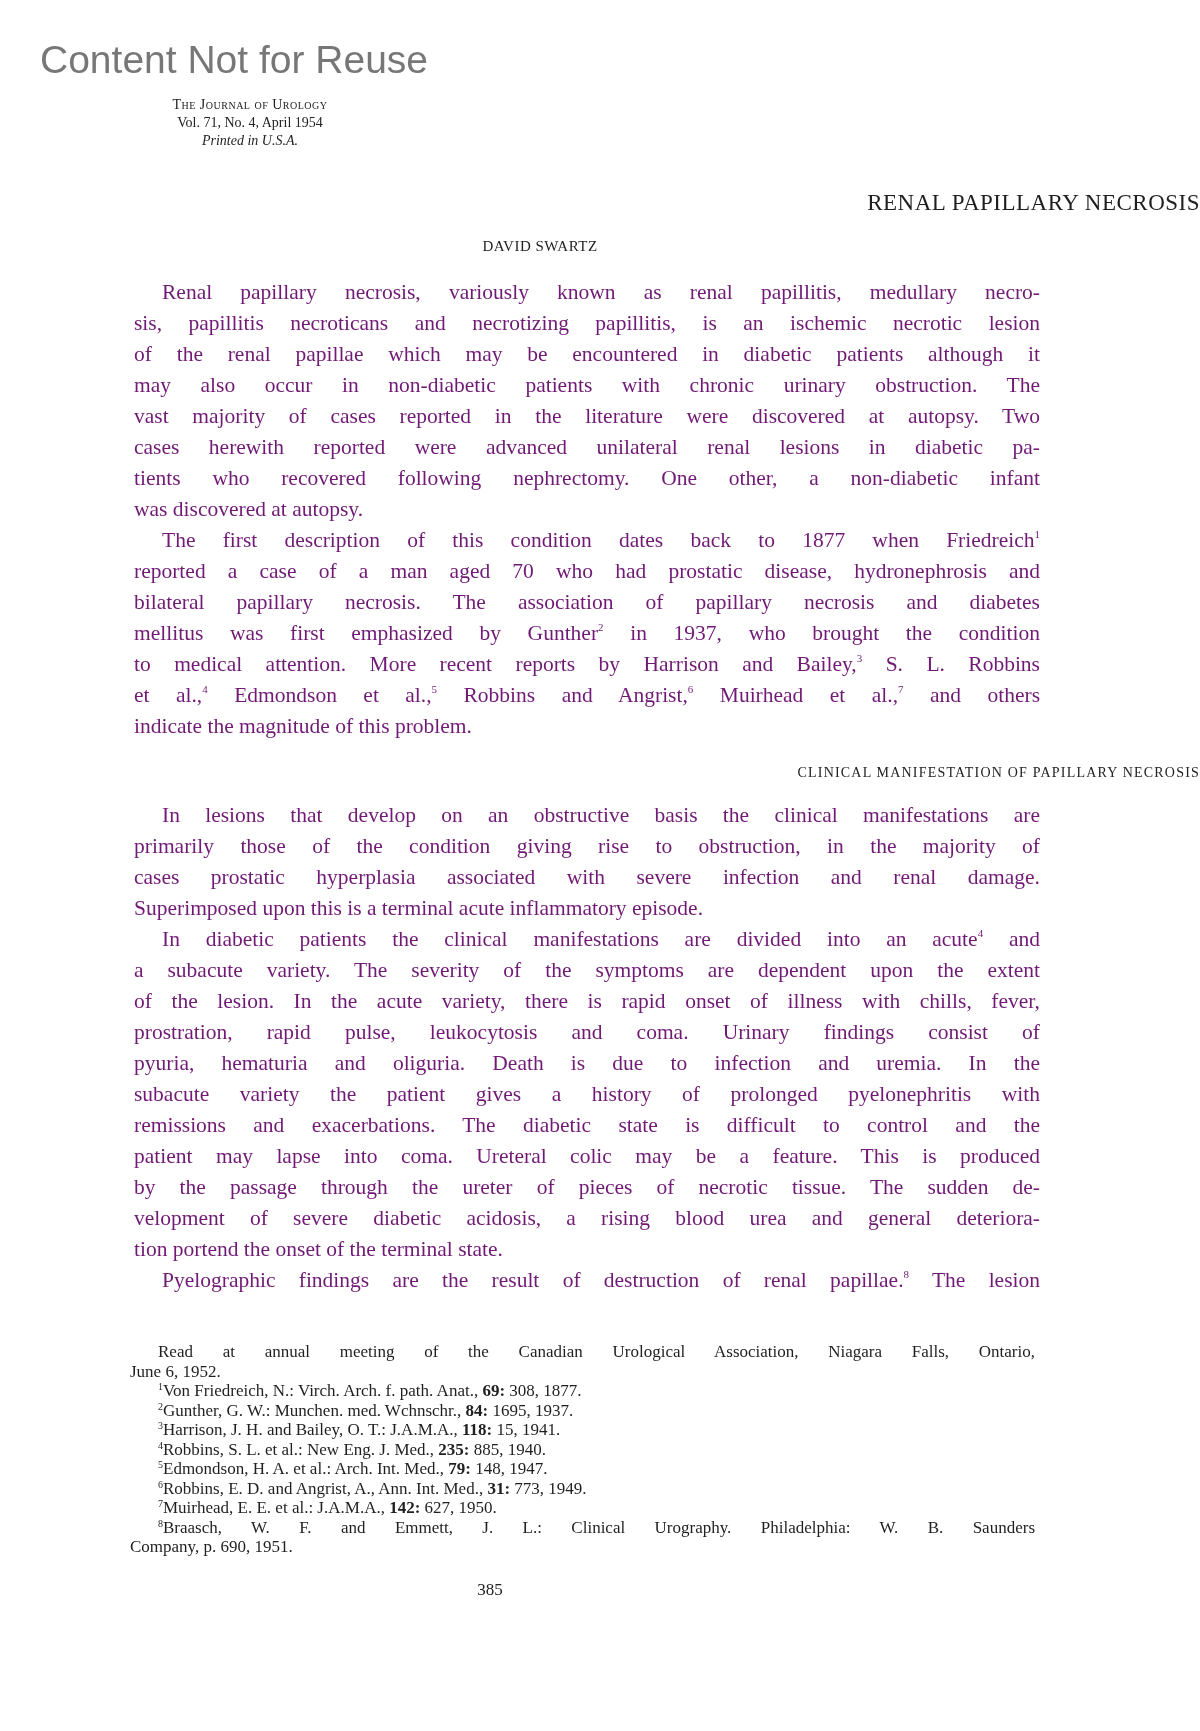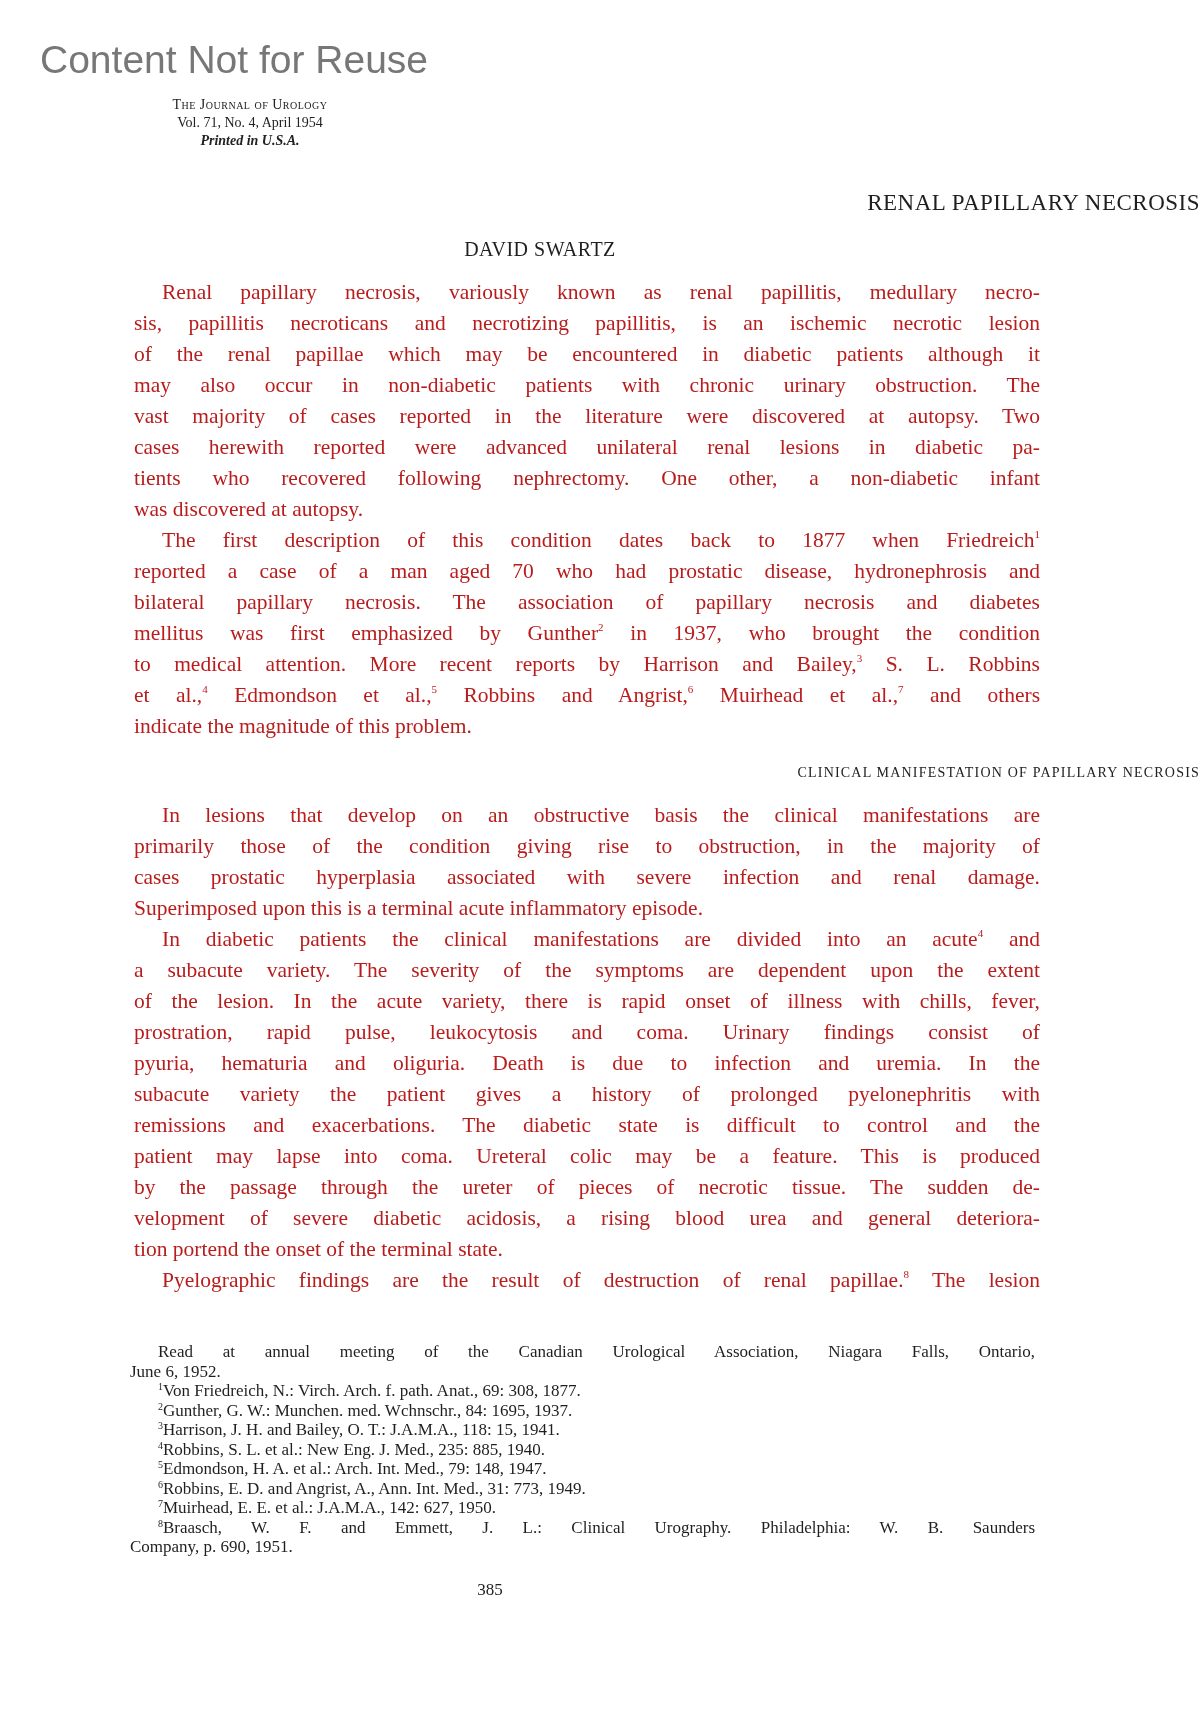--- a/index.html
+++ b/index.html
@@ -3,40 +3,40 @@
 <meta charset="utf-8">
 <style>
   html, body { margin: 0; padding: 0; background: #ffffff; }
   body { width: 1200px; height: 1731px; position: relative; overflow: hidden;
          font-family: "DejaVu Serif", "Liberation Serif", serif; color: #1e1e1e; }
   .watermark { position: absolute; left: 40px; top: 38px; font-family: "Liberation Sans", "DejaVu Sans", sans-serif;
                font-size: 39px; color: #777777; letter-spacing: 0px; }
   .journal { position: absolute; left: 130px; top: 96px; width: 240px; text-align: center;
              font-family: "Liberation Serif", serif; font-size: 14px; line-height: 18px; color: #222; }
   .journal .sc { font-variant: small-caps; letter-spacing: 0.5px; }
-  .journal .it { font-style: italic; font-weight: bold; }
+  .journal .it { font-style: italic; }
   .title { position: absolute; left: 0; width: 1200px; top: 190px; text-align: right;
            font-family: "Liberation Serif", serif; font-size: 23px; letter-spacing: 0.5px; color: #1f1f1f; }
   .author { position: absolute; left: 0; width: 1080px; top: 238px; text-align: center;
-            font-family: "Liberation Serif", serif; font-size: 20px; letter-spacing: 0.5px; color: #1f1f1f; }
+            font-family: "Liberation Serif", serif; font-size: 15px; letter-spacing: 0.5px; color: #1f1f1f; }
   .body-text { position: absolute; left: 134px; width: 906px; font-family: "Liberation Serif", serif;
-               font-size: 21.5px; color: #b91c1c; }
+               font-size: 21.5px; color: #701a75; }
   .line { height: 31px; line-height: 31px; white-space: nowrap; text-align: justify; text-align-last: justify; }
   .line.last { text-align-last: left; }
   .line.indent { padding-left: 28px; }
   sup { font-size: 11px; vertical-align: 9px; line-height: 0; }
   .section-head { position: absolute; left: 0; width: 1200px; top: 765px; text-align: right;
                   font-family: "Liberation Serif", serif; font-size: 14px; letter-spacing: 1.2px; color: #222; }
   .notes { position: absolute; left: 130px; width: 905px; top: 1342px; font-family: "Liberation Serif", serif;
            font-size: 17px; color: #1f1f1f; }
   .note-line { height: 19.5px; line-height: 19.5px; white-space: nowrap; }
   .note-line.indent { padding-left: 28px; }
   .note-line.just { text-align: justify; text-align-last: justify; }
   .note-line sup { font-size: 10px; vertical-align: 6px; }
-  .b { font-weight: normal; }
+  .b { font-weight: bold; }
   .page-num { position: absolute; left: 0; width: 980px; top: 1580px; text-align: center;
               font-family: "Liberation Serif", serif; font-size: 17px; color: #222; }
 </style>
 </head>
 <body>
 
 <div class="watermark">Content Not for Reuse</div>
 
 <div class="journal">
   <div class="sc">The Journal of Urology</div>

